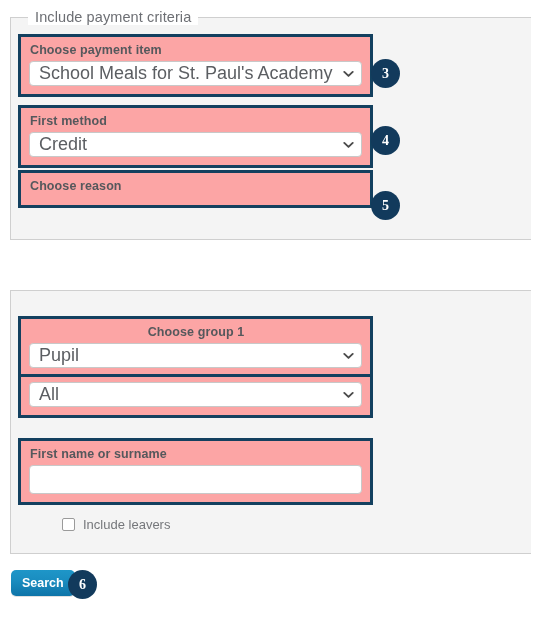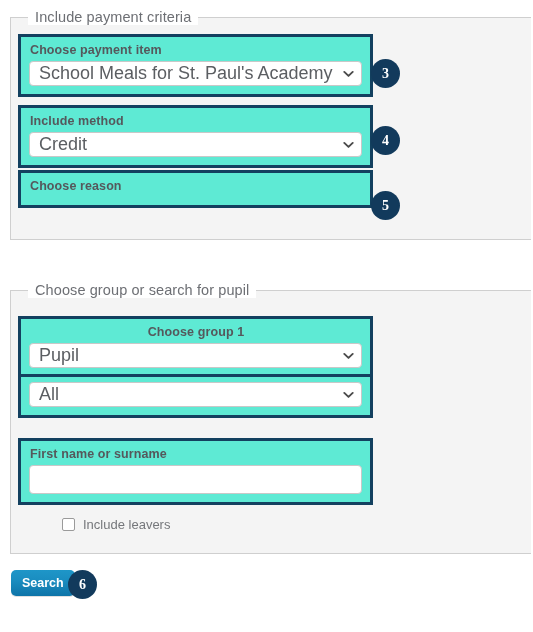--- a/index.html
+++ b/index.html
@@ -49,21 +49,21 @@
   #panel-criteria { top: 17px; height: 223px; }
   #panel-group    { top: 290px; height: 264px; }
 
   
   .field-box {
     position: absolute;
     left: 7px;
     width: 355px;
     box-sizing: border-box;
     border: 3px solid #13405f;
-    background: #5eead4;
+    background: #fca5a5;
     padding: 5px 8px 8px 8px;
   }
 
   .field-label {
     display: block;
     font-size: 12.5px;
     font-weight: bold;
     color: #55585c;
     margin: 1px 0 4px 1px;
     letter-spacing: 0.1px;
@@ -188,42 +188,41 @@
         <div class="select-box">School Meals for St. Paul's Academy</div>
         <span class="chevron">
           <svg width="11" height="11" viewBox="0 0 11 11" aria-hidden="true">
             <path d="M1.3 3.4 L5.5 7.4 L9.7 3.4" fill="none" stroke="#4d4d4d" stroke-width="1.9" stroke-linecap="round" stroke-linejoin="round"></path>
           </svg>
         </span>
       </div>
     </div>
 
     <div class="field-box" style="top:87px;">
-      <span class="field-label">Include method</span>
+      <span class="field-label">First method</span>
       <div class="select-wrap">
         <div class="select-box">Credit</div>
         <span class="chevron">
           <svg width="11" height="11" viewBox="0 0 11 11" aria-hidden="true">
             <path d="M1.3 3.4 L5.5 7.4 L9.7 3.4" fill="none" stroke="#4d4d4d" stroke-width="1.9" stroke-linecap="round" stroke-linejoin="round"></path>
           </svg>
         </span>
       </div>
     </div>
 
     <div class="field-box" style="top:152px;">
       <span class="field-label">Choose reason</span>
     </div>
   </fieldset>
 
   <div class="badge" style="left:371px; top:59px;">3</div>
   <div class="badge" style="left:371px; top:126px;">4</div>
   <div class="badge" style="left:371px; top:191px;">5</div>
 
   <fieldset class="panel" id="panel-group">
-    <div class="panel-legend">Choose group or search for pupil</div>
 
     <div class="field-box" style="top:25px;text-align:center;">
       <span class="field-label">Choose group 1</span>
       <div class="select-wrap">
         <div class="select-box">Pupil</div>
         <span class="chevron">
           <svg width="11" height="11" viewBox="0 0 11 11" aria-hidden="true">
             <path d="M1.3 3.4 L5.5 7.4 L9.7 3.4" fill="none" stroke="#4d4d4d" stroke-width="1.9" stroke-linecap="round" stroke-linejoin="round"></path>
           </svg>
         </span>

